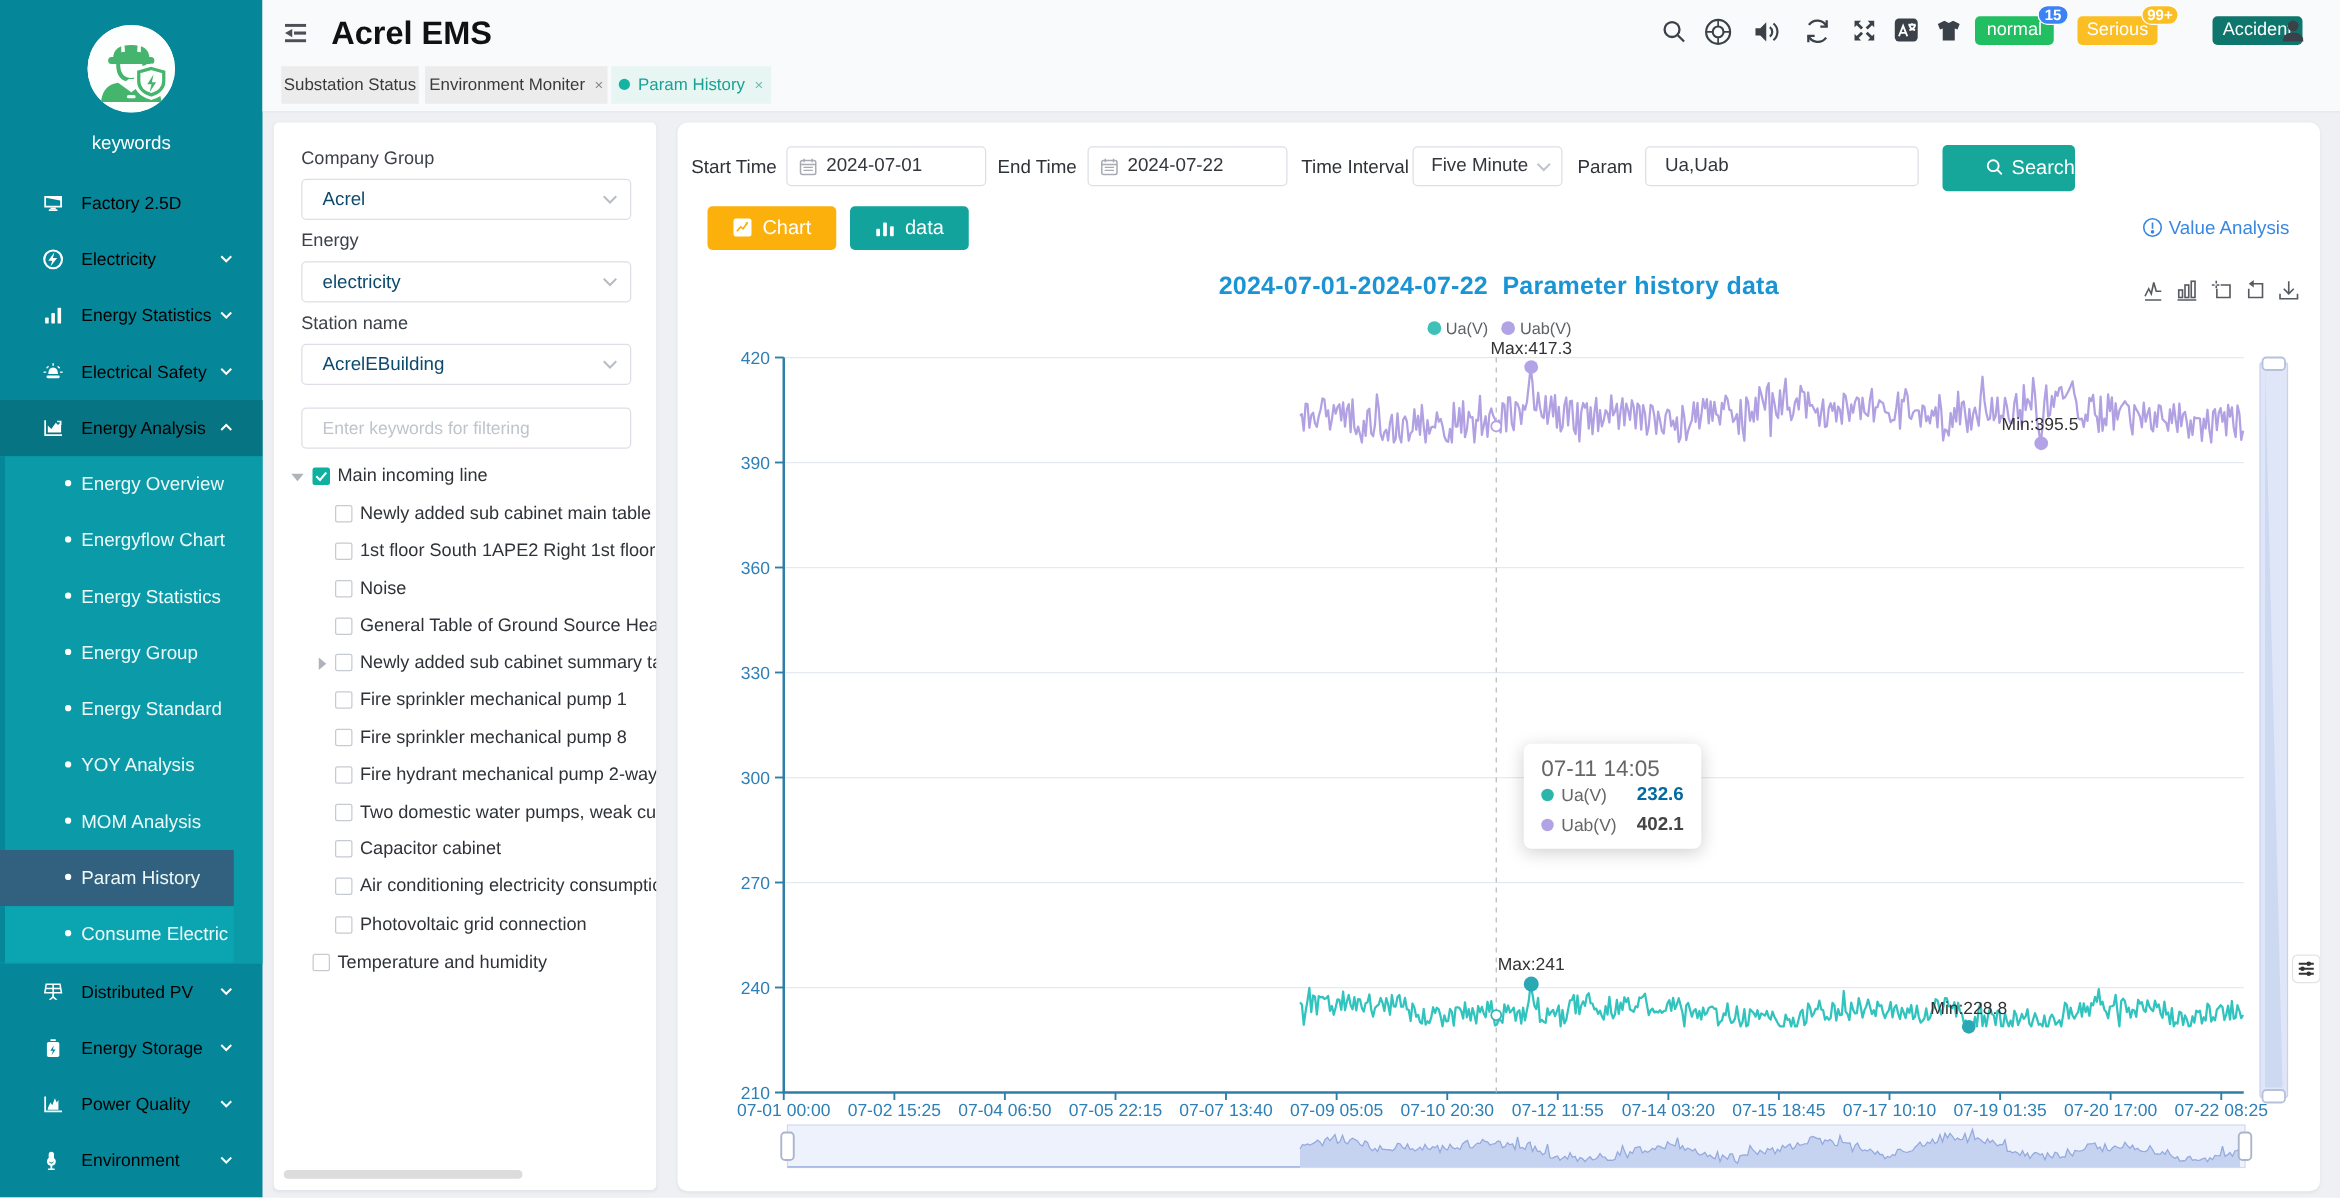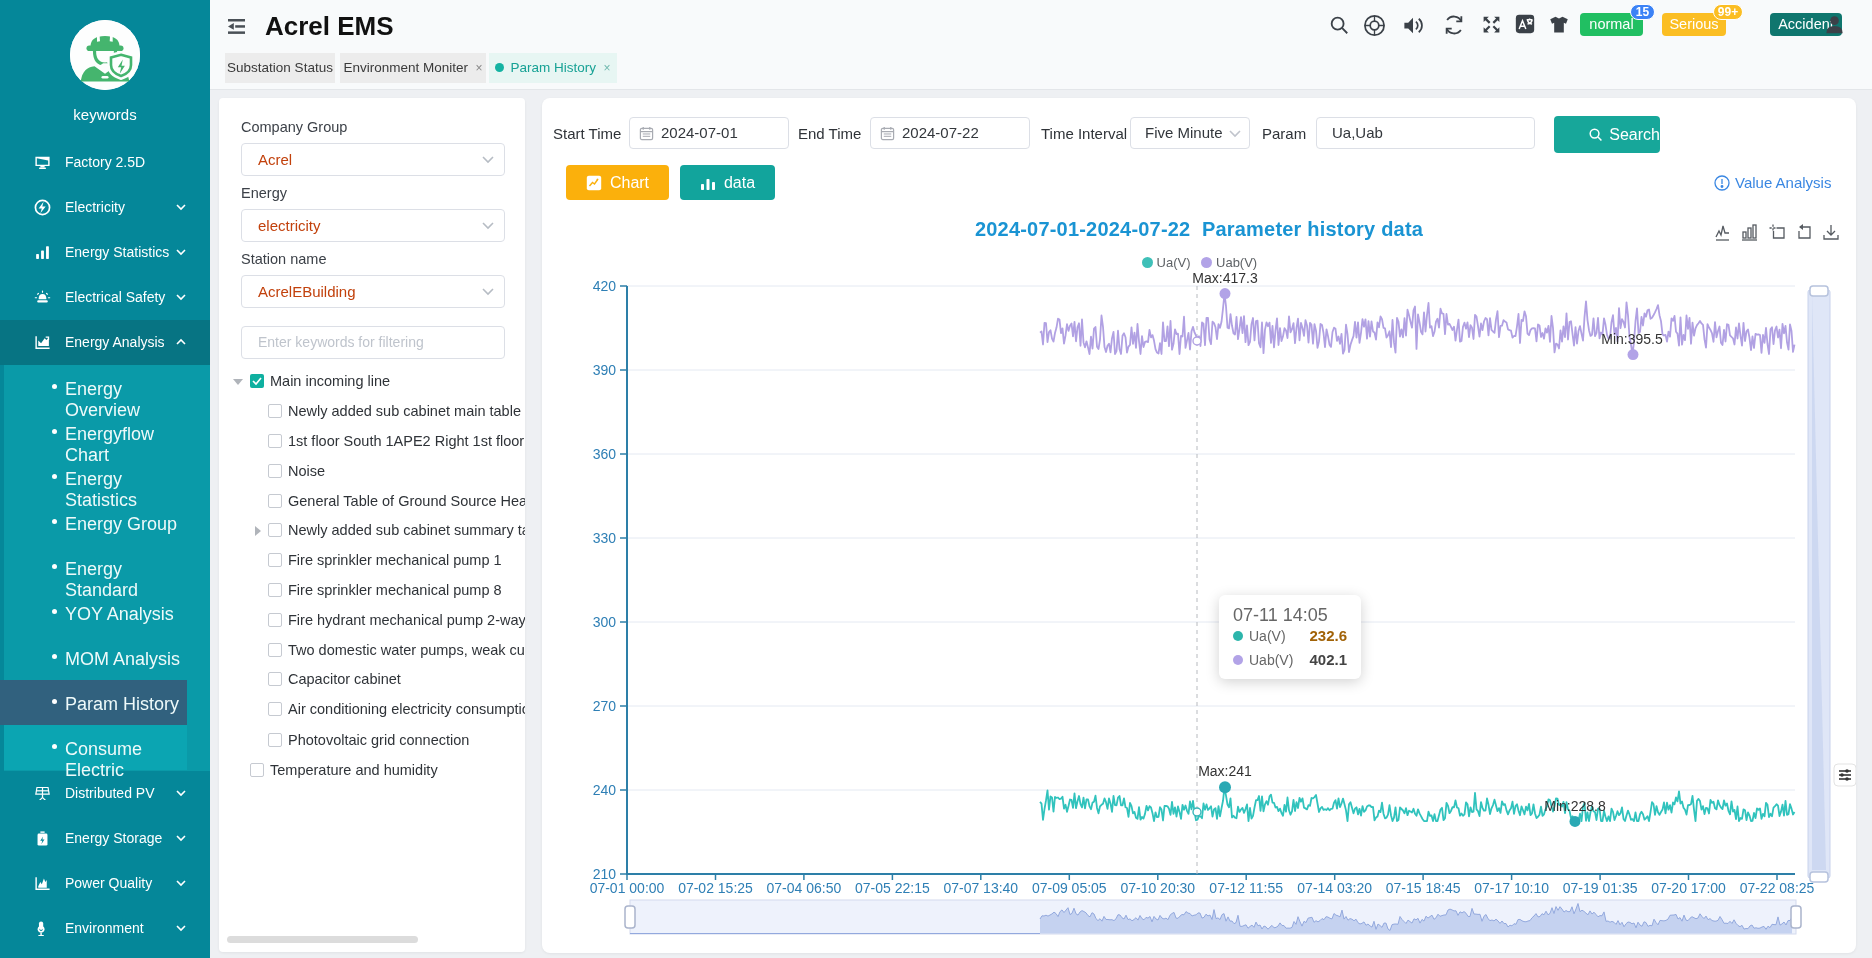--- a/index.html
+++ b/index.html
@@ -2,41 +2,41 @@
 <html><head>
 <meta charset="utf-8">
 <style>
 * { margin:0; padding:0; box-sizing:border-box; }
 html,body { width:1872px; height:958px; overflow:hidden; font-family:"Liberation Sans", sans-serif; background:#eef0f3; }
 #page { position:relative; width:1872px; height:958px; }
 
 #sidebar { position:absolute; left:0; top:0; width:210px; height:958px; background:#058799; }
 #avatar { position:absolute; left:70px; top:20px; width:70px; height:70px; border-radius:50%; background:#fff; }
 #visitor { position:absolute; left:0; top:106px; width:210px; text-align:center; color:#fff; font-size:15px; }
-.mrow { position:absolute; left:0; width:210px; height:45px; color:#ffffff; font-size:14px; white-space:nowrap; }
+.mrow { position:absolute; left:0; width:210px; height:45px; color:#000000; font-size:14px; white-space:nowrap; }
 .mrow .mic { position:absolute; left:34px; top:14px; width:17px; height:17px; }
 .mrow .mtx { position:absolute; left:65px; top:14px; }
 .mrow .chev { position:absolute; left:175px; top:16px; }
 #submenu { position:absolute; left:0; top:365px; width:210px; height:406px; background:#0a9aa8; box-shadow:inset 4px 0 0 #058799; }
-.srow { position:absolute; left:0; width:187px; height:45px; color:#eefafa; font-size:18px; }
+.srow { position:absolute; left:0; width:187px; height:45px; color:#eefafa; font-size:15px; }
 .srow .dot { position:absolute; left:52px; top:19px; width:5px; height:5px; border-radius:50%; background:#fff; }
 .srow .stx { position:absolute; left:65px; top:14px; }
 
 #header { position:absolute; left:210px; top:0; width:1662px; height:89px; background:#f8fafb; }
 #hdiv { position:absolute; left:210px; top:89px; width:1662px; height:1px; background:#e3e6e9; }
 #logo { position:absolute; left:55px; top:11px; font-size:26px; font-weight:bold; color:#111; }
 .tab { position:absolute; top:53px; height:30px; background:#ececec; color:#3a3a3a; font-size:13.5px; line-height:30px; text-align:center; white-space:nowrap; overflow:hidden; }
 .hicon { position:absolute; top:14px; }
 .badgebtn { position:absolute; top:13px; height:23px; border-radius:4px; color:#fff; font-size:14.5px; line-height:23px; text-align:center; }
 .numbadge { position:absolute; border-radius:9px; color:#fff; font-size:12px; font-weight:bold; border:1px solid #fff; line-height:14px; text-align:center; }
 
 #leftcard { position:absolute; left:219px; top:98px; width:306px; height:854px; background:#fff; border-radius:4px; box-shadow:0 1px 3px rgba(0,0,0,0.06); overflow:hidden; }
 #chartcard { position:absolute; left:542px; top:98px; width:1314px; height:855px; background:#fff; border-radius:8px; box-shadow:0 1px 3px rgba(0,0,0,0.06); }
 .flabel { position:absolute; left:22px; color:#3c4148; font-size:14.5px; }
-.fselect { position:absolute; left:22px; width:264px; height:33px; border:1px solid #dcdfe6; border-radius:4px; background:#fff; font-size:15px; color:#c2410c; line-height:31px; padding-left:16px; }
+.fselect { position:absolute; left:22px; width:264px; height:33px; border:1px solid #dcdfe6; border-radius:4px; background:#fff; font-size:15px; color:#0c4a6e; line-height:31px; padding-left:16px; }
 .fselect .arr { position:absolute; right:10px; top:12px; }
 .trow { position:absolute; white-space:nowrap; font-size:14.5px; color:#2f3338; }
 .cbx { position:absolute; width:14px; height:14px; border:1px solid #c6cad1; border-radius:2px; background:#fff; }
 
 .clabel { position:absolute; color:#2f3338; font-size:15px; }
 .cinput { position:absolute; height:32px; border:1px solid #dcdfe6; border-radius:4px; background:#fff; font-size:15px; color:#33373c; }
 .btn { position:absolute; height:35px; border-radius:4px; color:#fff; font-size:16px; }
 </style>
 </head>
 <body>
@@ -474,18 +474,18 @@
 <g fill="#333">
           <circle cx="1305" cy="673" r="1.8"></circle>
           <circle cx="1300" cy="677" r="1.8"></circle>
           <circle cx="1305" cy="681" r="1.8"></circle>
         </g>
 </svg>
 
     <div id="tooltip" style="position:absolute; left:677px; top:497px; width:142px; height:84px; background:#fff; border-radius:6px; box-shadow:0 3px 14px rgba(0,0,0,0.18); z-index:5;">
       <div style="position:absolute; left:14px; top:10px; font-size:18px; color:#666;">07-11 14:05</div>
       <div style="position:absolute; left:14px; top:33px; font-size:14px; color:#666;"><span style="display:inline-block;width:10px;height:10px;border-radius:50%;background:#2cb5ab;margin-right:6px;"></span>Ua(V)</div>
-      <div style="position:absolute; right:14px; top:32px; font-size:15px; font-weight:bold; color:#a16207;">232.6</div>
+      <div style="position:absolute; right:14px; top:32px; font-size:15px; font-weight:bold; color:#0369a1;">232.6</div>
       <div style="position:absolute; left:14px; top:57px; font-size:14px; color:#666;"><span style="display:inline-block;width:10px;height:10px;border-radius:50%;background:#b2a3e7;margin-right:6px;"></span>Uab(V)</div>
       <div style="position:absolute; right:14px; top:56px; font-size:15px; font-weight:bold; color:#444;">402.1</div>
     </div>
   </div>
 </div>
 
 </body></html>

